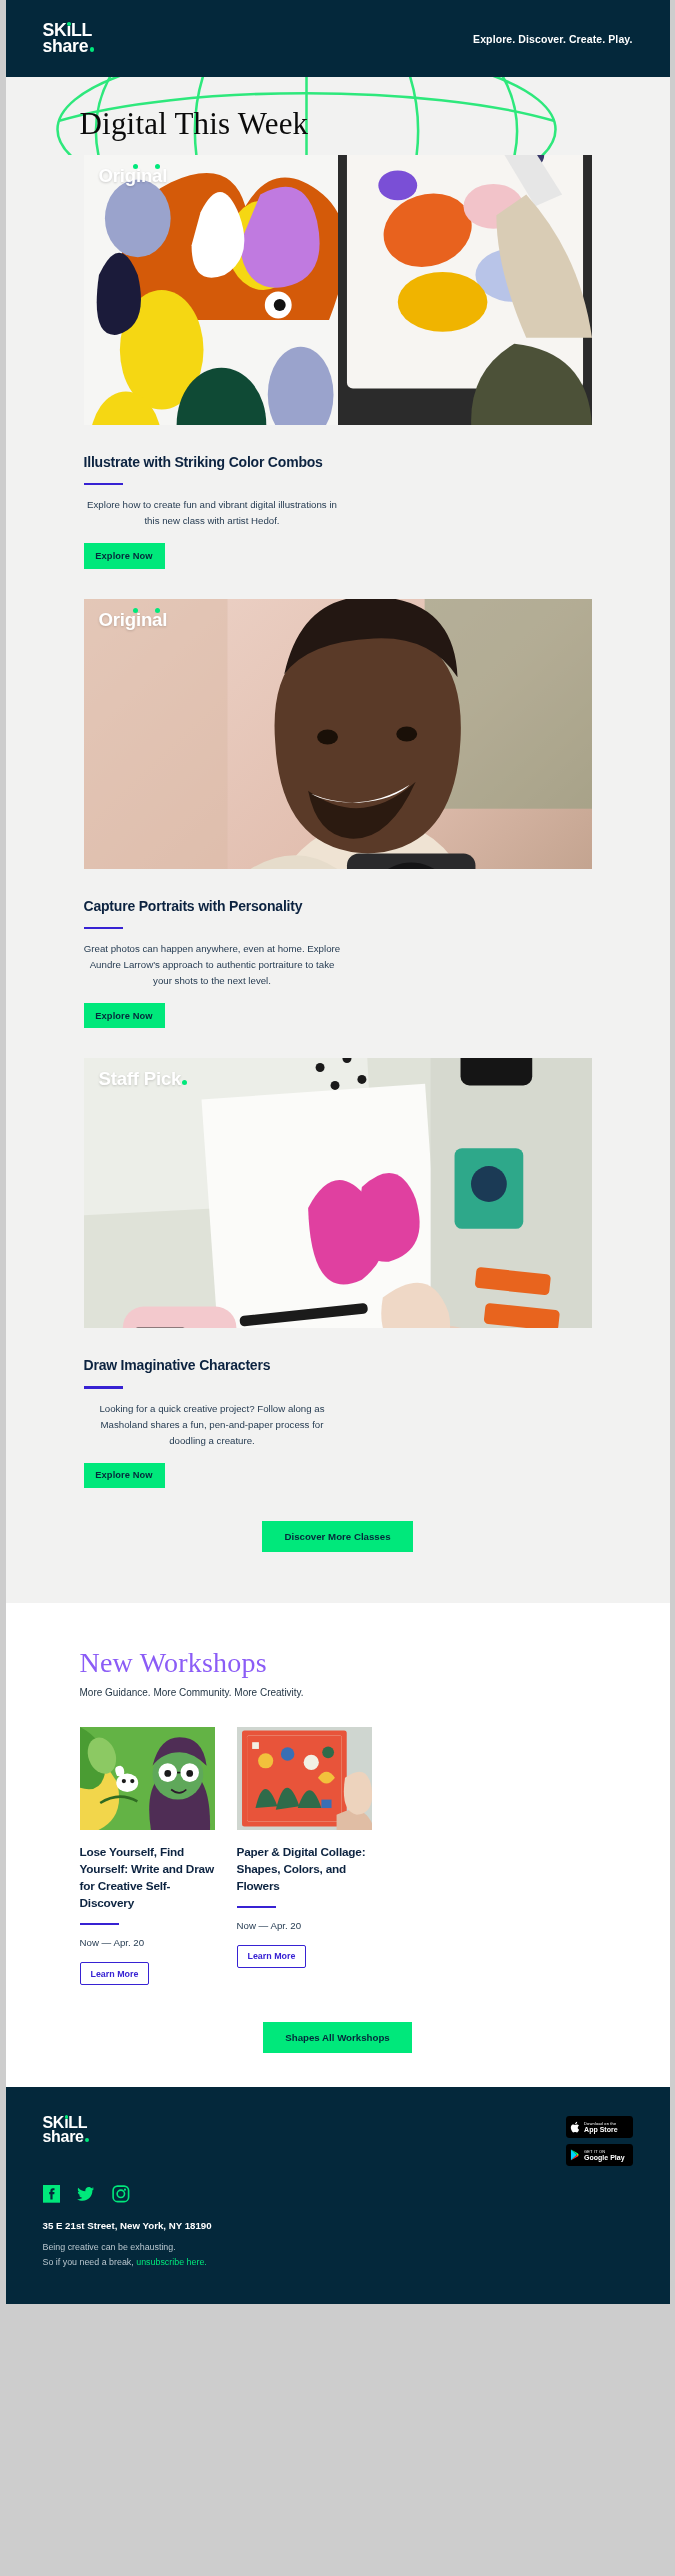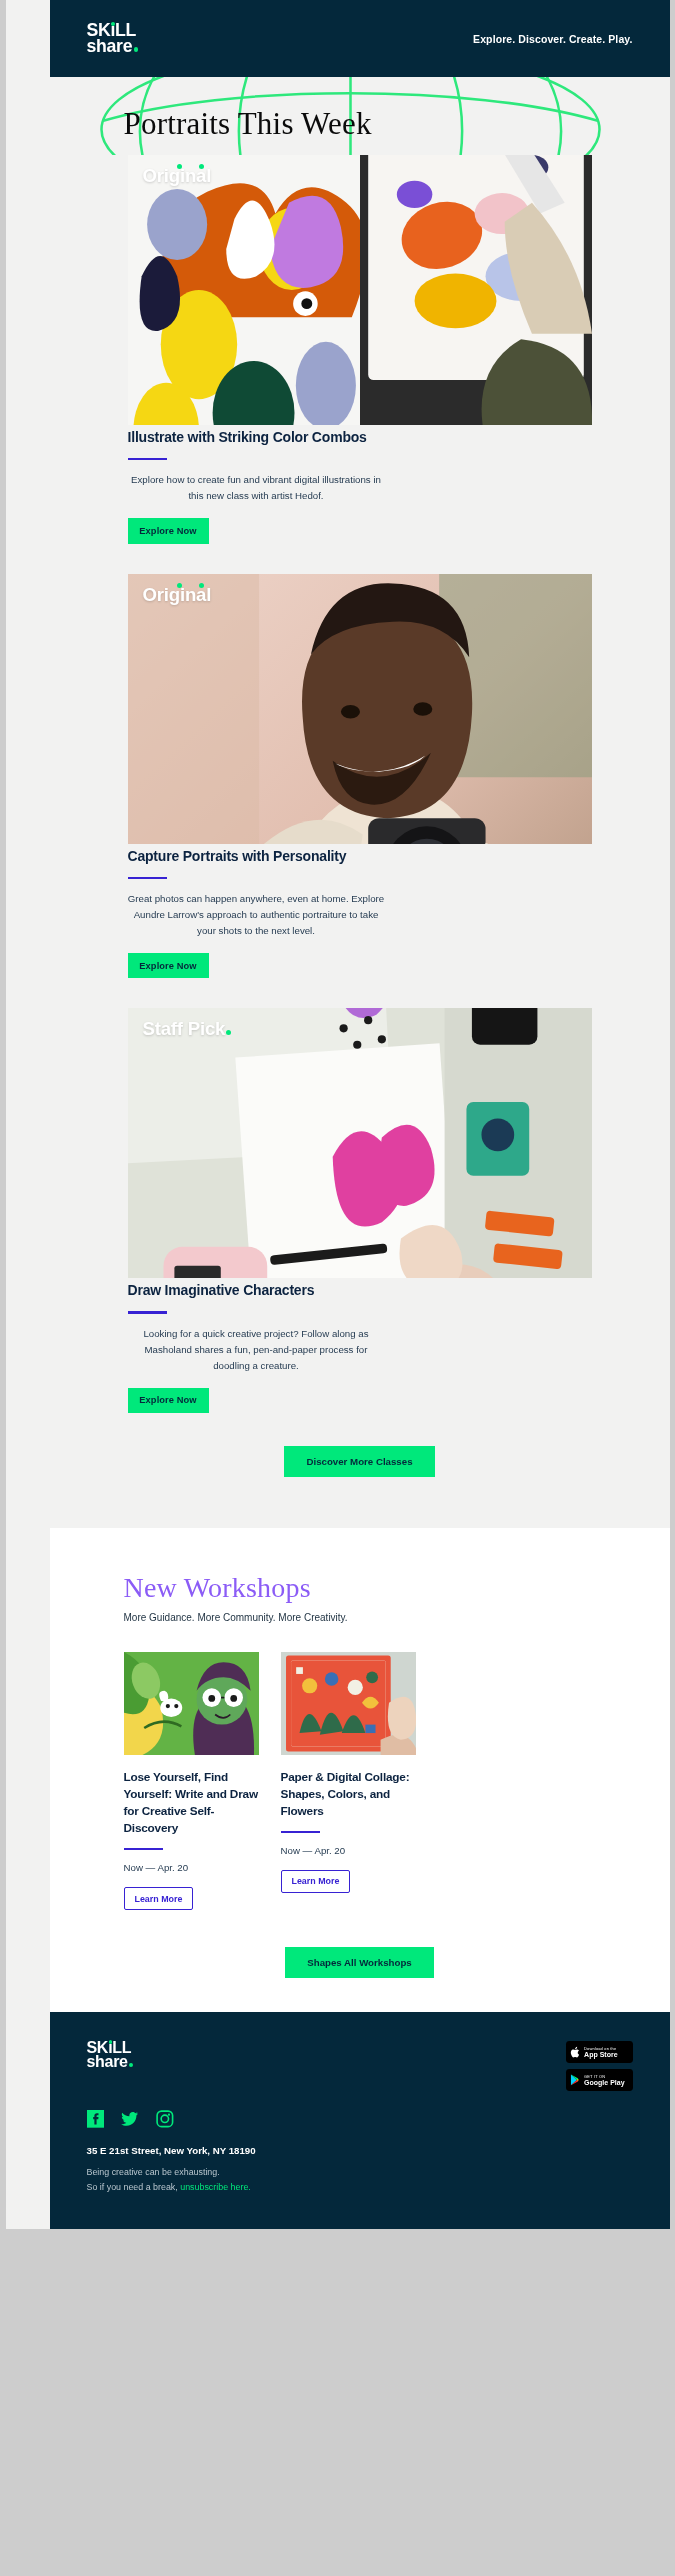--- a/index.html
+++ b/index.html
@@ -2,21 +2,21 @@
 <html style="font-size:13.5px"><head>
 <meta charset="utf-8">
 <style>
   * { box-sizing: border-box; margin: 0; padding: 0; }
   body {
     width: 675px;
     background: #cdcdcd;
     font-family: "Liberation Sans", sans-serif;
     -webkit-font-smoothing: antialiased;
   }
-  .email { width: 664px; margin: 0 auto; background: #f2f2f1; position: relative; padding-left: 44px; }
+  .email { width: 664px; margin: 0 auto; background: #f2f2f1; position: relative; }
 
   
   .header {
     background: #04283b;
     height: 77px;
     display: flex;
     align-items: center;
     padding: 0 37px;
     position: relative;
   }
@@ -79,21 +79,21 @@
   }
   .badge .idot {
     position: absolute; width: 5px; height: 5px; border-radius: 50%;
     background: #00e87b;
   }
   .half { width: 50%; height: 100%; position: relative; overflow: hidden; }
   .full { width: 100%; height: 100%; position: relative; overflow: hidden; }
 
   .card-title {
     font-size: 14px; font-weight: bold; color: #0c2340;
-    margin-top: 3px; letter-spacing: -0.2px; line-height: 1.35;
+    margin-top: 28px; letter-spacing: -0.2px; line-height: 1.35;
   }
   .rule { width: 39px; height: 2.5px; background: #3722d3; margin: 11px 0 11.8px 0; }
   .card-body { font-size: 9.7px; color: #263c52; line-height: 1.65; max-width: 257px; text-align: center; }
   .btn-green {
     display: inline-block; background: #00e87b; color: #04283b;
     font-size: 9.3px; font-weight: bold; padding: 7.6px 11.8px;
     margin-top: 14.3px; border: none; cursor: pointer; letter-spacing: 0.1px;
   }
   .cta-wrap { text-align: center; padding: 3.4px 0 29px 0; }
   .btn-cta {
@@ -176,21 +176,21 @@
       <g fill="none" stroke="#2ee87c" stroke-width="3">
         <ellipse cx="356" cy="88" rx="295" ry="96"></ellipse>
         <path d="M150 -10 C 92 50, 92 130, 150 190"></path>
         <path d="M250 -14 C 215 50, 215 130, 250 192"></path>
         <path d="M356 -16 L356 192"></path>
         <path d="M462 -14 C 497 50, 497 130, 462 192"></path>
         <path d="M562 -10 C 620 50, 620 130, 562 190"></path>
         <path d="M62 78 C 210 34, 500 34, 650 78"></path>
       </g>
     </svg>
-    <h1>Portraits This Week</h1>
+    <h1>Digital This Week</h1>
   </div>
 
   <div class="cards">
 
     <div class="card">
       <div class="card-media">
         <div class="badge">
           <span>Original</span>
           <span class="idot" style="left:34px;top:-0.8px"></span>
           <span class="idot" style="left:56px;top:-0.8px"></span>

